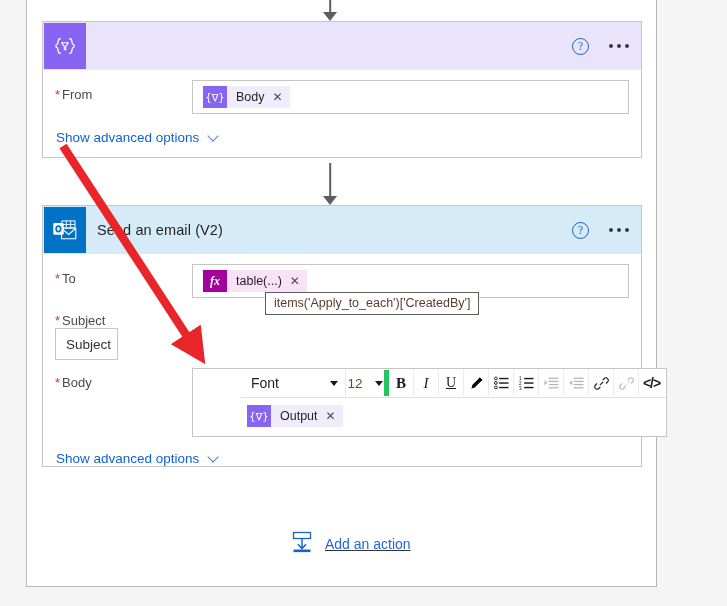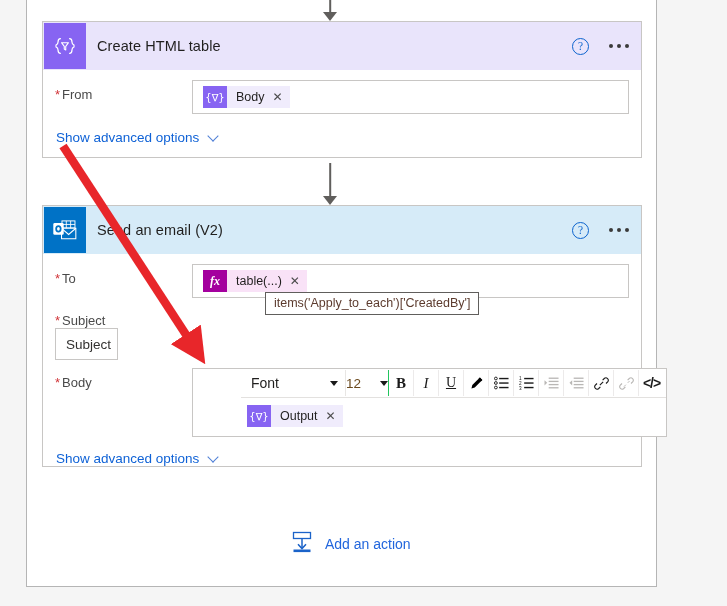--- a/index.html
+++ b/index.html
@@ -97,22 +97,22 @@
   .rte-toolbar {
     display:flex; align-items:center; height:29px;
     border-bottom:1px solid #e3e1df; padding:0 2px;
   }
   .tb-font {
     width:103px; height:26px; display:flex; align-items:center; justify-content:space-between;
     padding:0 7px 0 8px; font-size:14px; color:#201f1e;
     border-right:1px solid #e8e6e4;
   }
   .tb-size {
-    width:43px; height:26px; display:flex; align-items:center; justify-content:space-between; gap:12px;
-    font-size:13.5px; color:#6b4a1f; border-right:1px solid #22c55e;
+    width:43px; height:26px; display:flex; align-items:center; justify-content:center; gap:12px;
+    font-size:13.5px; color:#6b4a1f; border-right:5px solid #22c55e;
   }
   .caret { width:0;height:0;border-left:4.5px solid transparent;border-right:4.5px solid transparent;border-top:5px solid #1a1a1a; }
   .tb-btn {
     width:25px; height:26px; display:flex; align-items:center; justify-content:center;
     border-right:1px solid #eceaea; color:#1a1a1a; font-size:14px; cursor:pointer;
   }
   .tb-btn.dis { color:#b9b7b5; cursor:default; }
   .tb-btn.last { border-right:none; }
   .tb-btn b { font-family:"Liberation Serif", serif; font-size:15px; }
   .tb-btn i.it { font-family:"Liberation Serif", serif; font-size:15px; font-style:italic; }
@@ -122,21 +122,21 @@
 
   
   .tooltip {
     position:absolute; background:#ffffff; border:1px solid #605e5c;
     padding:3px 8px 4px 8px; font-size:12.5px; color:#5c3b2e;
     white-space:nowrap; z-index:40; font-family:"Liberation Sans", sans-serif;
   }
 
   
   .add-action {
-    position:absolute; display:flex; align-items:center; gap:11px; cursor:pointer;
+    position:absolute; display:flex; align-items:center; gap:11px; cursor:pointer;text-decoration:underline;
   }
   .add-action .label { color:#2266dd; font-size:14px; }
 
   
   .annot { position:absolute; left:0; top:0; width:727px; height:606px; pointer-events:none; z-index:60; }
 </style>
 </head>
 <body>
 
 <div class="canvas">
@@ -148,21 +148,20 @@
 
   <div class="card" style="left:15px; top:21px; width:600px; height:137px;">
     <div class="card-header" style="background:#e9e4fb;">
       <div class="app-icon" style="background:#8764f2;">
         <svg width="22" height="22" viewBox="0 0 24 24" aria-hidden="true">
           <path d="M7 4 C4.4 4 4.4 6.2 4.4 7.6 C4.4 9.6 3.2 10.6 2.2 11.0 L2.2 13.0 C3.2 13.4 4.4 14.4 4.4 16.4 C4.4 17.8 4.4 20 7 20" fill="none" stroke="#ffffff" stroke-width="1.35" stroke-linecap="round"></path>
           <path d="M17 4 C19.6 4 19.6 6.2 19.6 7.6 C19.6 9.6 20.8 10.6 21.8 11.0 L21.8 13.0 C20.8 13.4 19.6 14.4 19.6 16.4 C19.6 17.8 19.6 20 17 20" fill="none" stroke="#ffffff" stroke-width="1.35" stroke-linecap="round"></path>
           <path d="M8.2 8.4 L15.8 8.4 L12.8 12.4 L12.8 16.4 L11.2 15.4 L11.2 12.4 Z" fill="none" stroke="#ffffff" stroke-width="1.2" stroke-linejoin="round"></path>
         </svg>
       </div>
-      <div class="card-title">Create HTML table</div>
       <div class="hdr-actions">
         <span class="help-icon">?</span>
         <span class="ellipsis">
             <i></i>
             <i></i>
             <i></i>
           </span>
       </div>
     </div>
 

